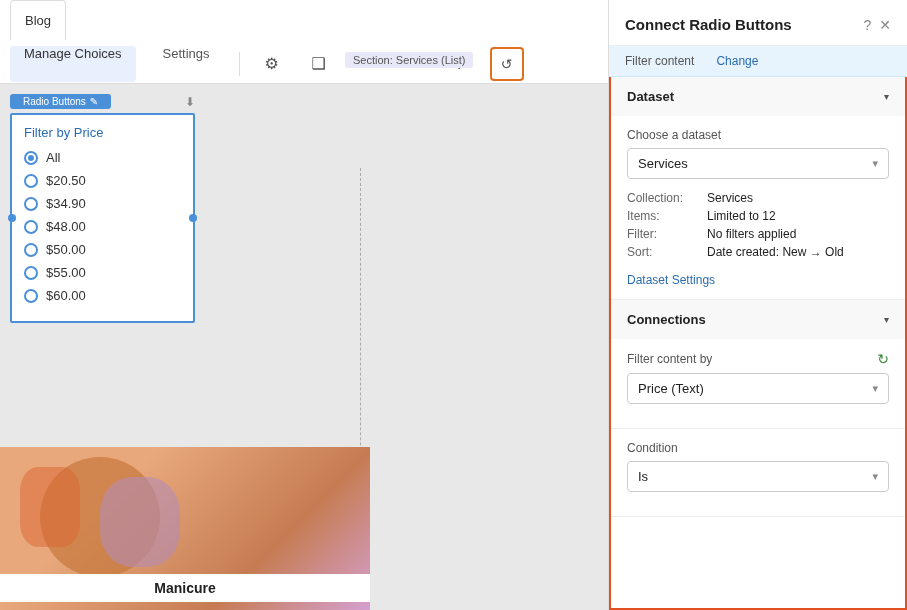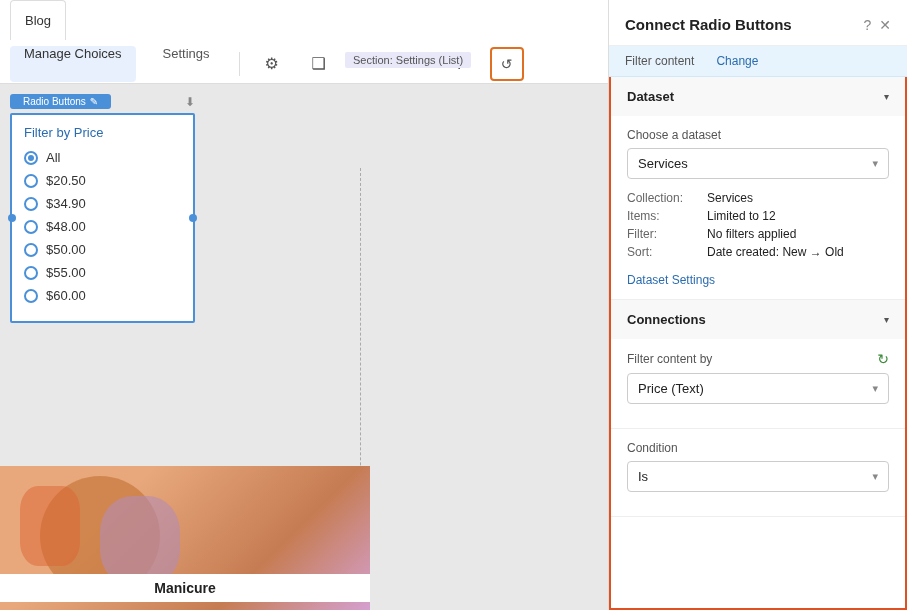--- a/index.html
+++ b/index.html
@@ -181,21 +181,21 @@
       bottom: 0;
       border-left: 1px dashed #aaa;
     }
 
     
     .bottom-image-area {
       position: absolute;
       bottom: 0;
       left: 0;
       width: 370px;
-      height: 144px;
+      height: 163px;
       background: linear-gradient(135deg, #e8a87c 30%, #c67c52 70%, #d4a0d0 100%);
       overflow: hidden;
     }
 
     .manicure-label {
       position: absolute;
       bottom: 8px;
       left: 50%;
       transform: translateX(-50%);
       background: #fff;
@@ -394,21 +394,21 @@
       <span>↩</span>
     </button>
     <button class="toolbar-icon-btn" style="margin-top:44px" title="Help">
       <span>?</span>
     </button>
     <button class="toolbar-icon-btn highlighted" style="margin-top:44px" title="Connect">
       <span class="blue-bg" style="width:26px;height:26px;border-radius:50%;display:flex;align-items:center;justify-content:center;font-size:14px;">↺</span>
     </button>
 
     <div class="section-label" style="top:52px;left:345px;">
-      <span>Section: Settings (List)</span>
+      <span>Section: Services (List)</span>
     </div>
   </div>
 
   <div class="canvas-content">
 
     <div class="radio-widget-wrapper">
       <div class="radio-widget-label">
         <span class="radio-badge">
           <span>Radio Buttons</span>
           <span style="font-size:10px;cursor:pointer;">✎</span>

